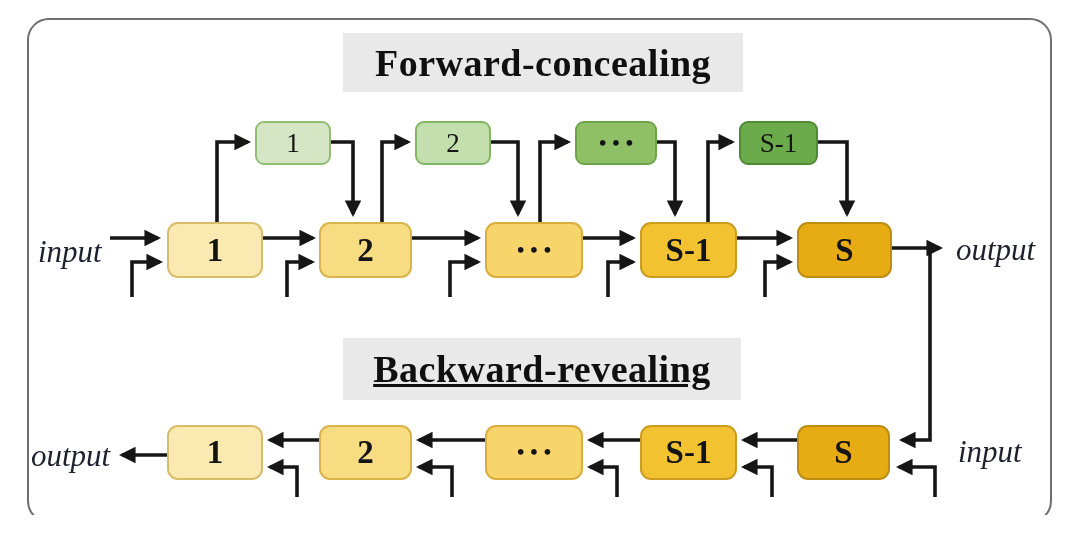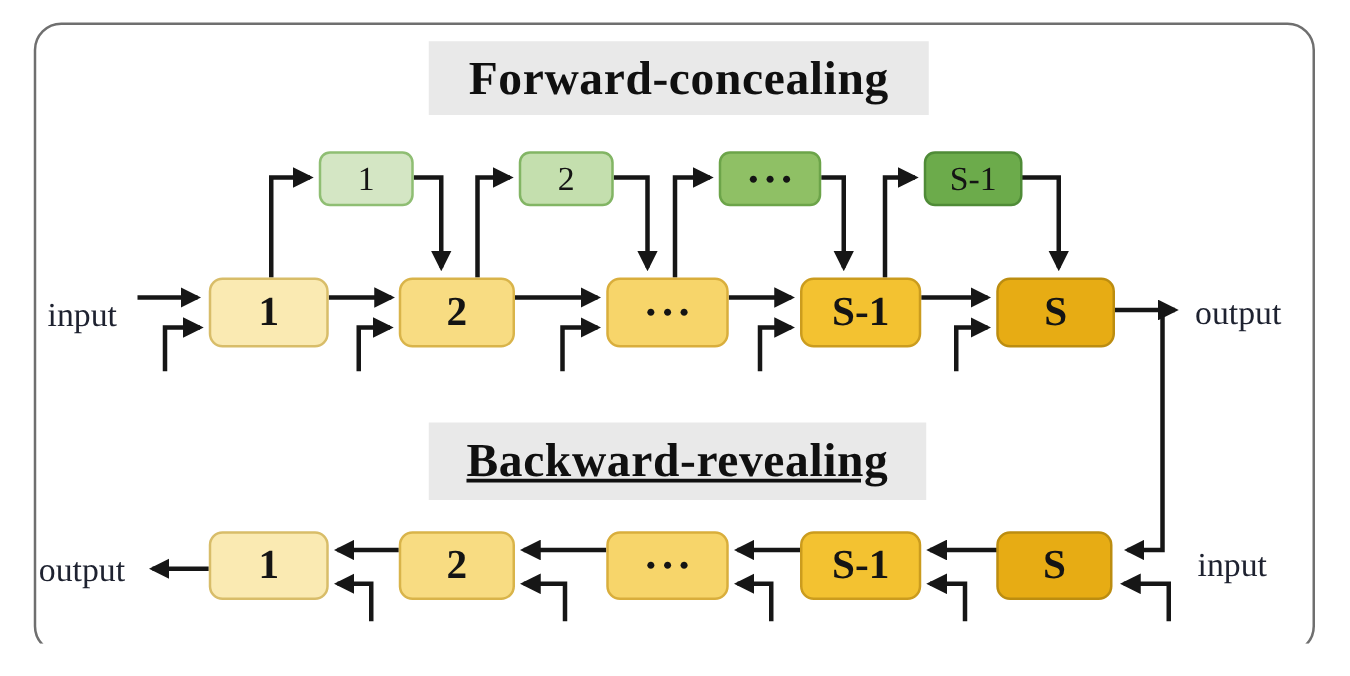--- a/index.html
+++ b/index.html
@@ -34,21 +34,21 @@
   
   .yrow{top:222px;height:56px;}
   .brow{top:425px;height:55px;}
   .y1{left:167px;width:96px;background:var(--yellow-1-fill);border-color:var(--yellow-1-border);}
   .y2{left:319px;width:93px;background:var(--yellow-2-fill);border-color:var(--yellow-2-border);}
   .yd{left:485px;width:98px;background:var(--yellow-dots-fill);border-color:var(--yellow-dots-border);}
   .ys1{left:640px;width:97px;background:var(--yellow-s1-fill);border-color:var(--yellow-s1-border);}
   .ys{left:797px;width:95px;background:var(--yellow-s-fill);border-color:var(--yellow-s-border);}
   .bs{width:93px;}
   .side-label{
-    position:absolute;color:var(--text,#1e2230);font-size:27px;line-height:28px;white-space:nowrap;
+    position:absolute;color:var(--text,#1e2230);font-size:31px;line-height:28px;white-space:nowrap;font-style:italic;
   }
   .lab-input-top{left:38px;top:238px;}
   .lab-output-top{left:956px;top:236px;}
   .lab-output-bottom{left:31px;top:442px;}
   .lab-input-bottom{left:958px;top:438px;}
 </style>
 </head>
 <body>
 
 <div class="canvas">

